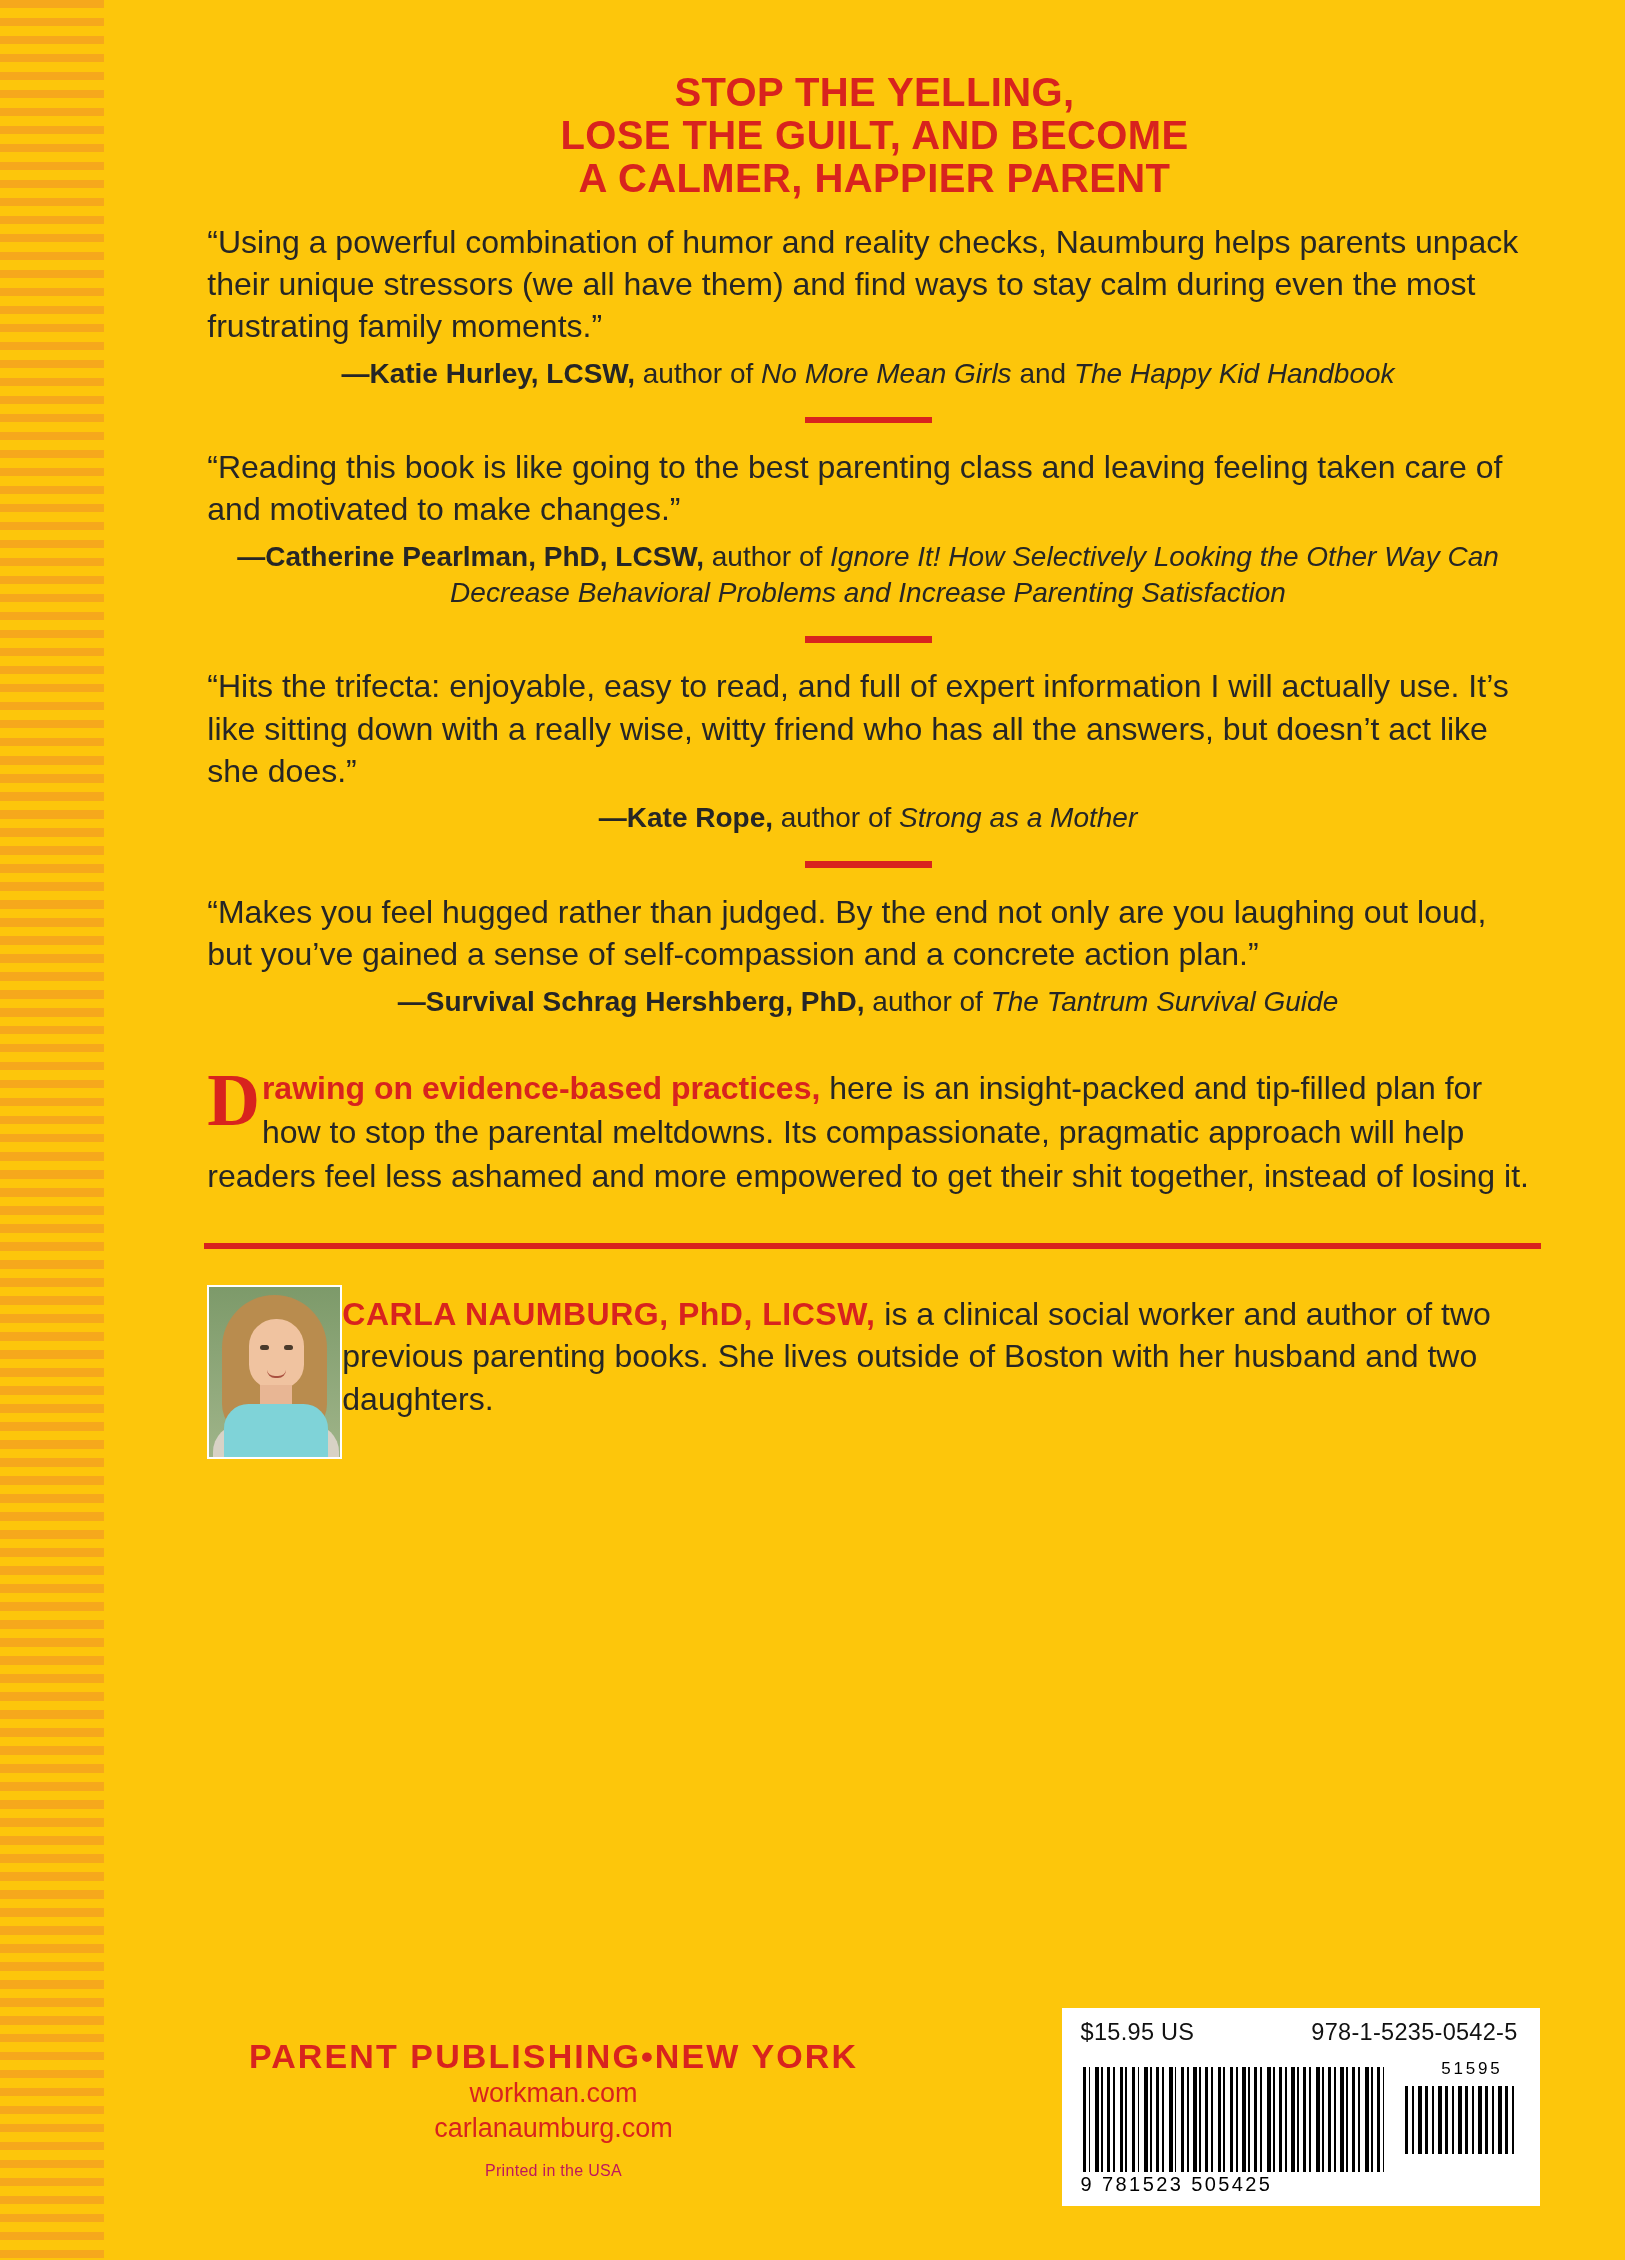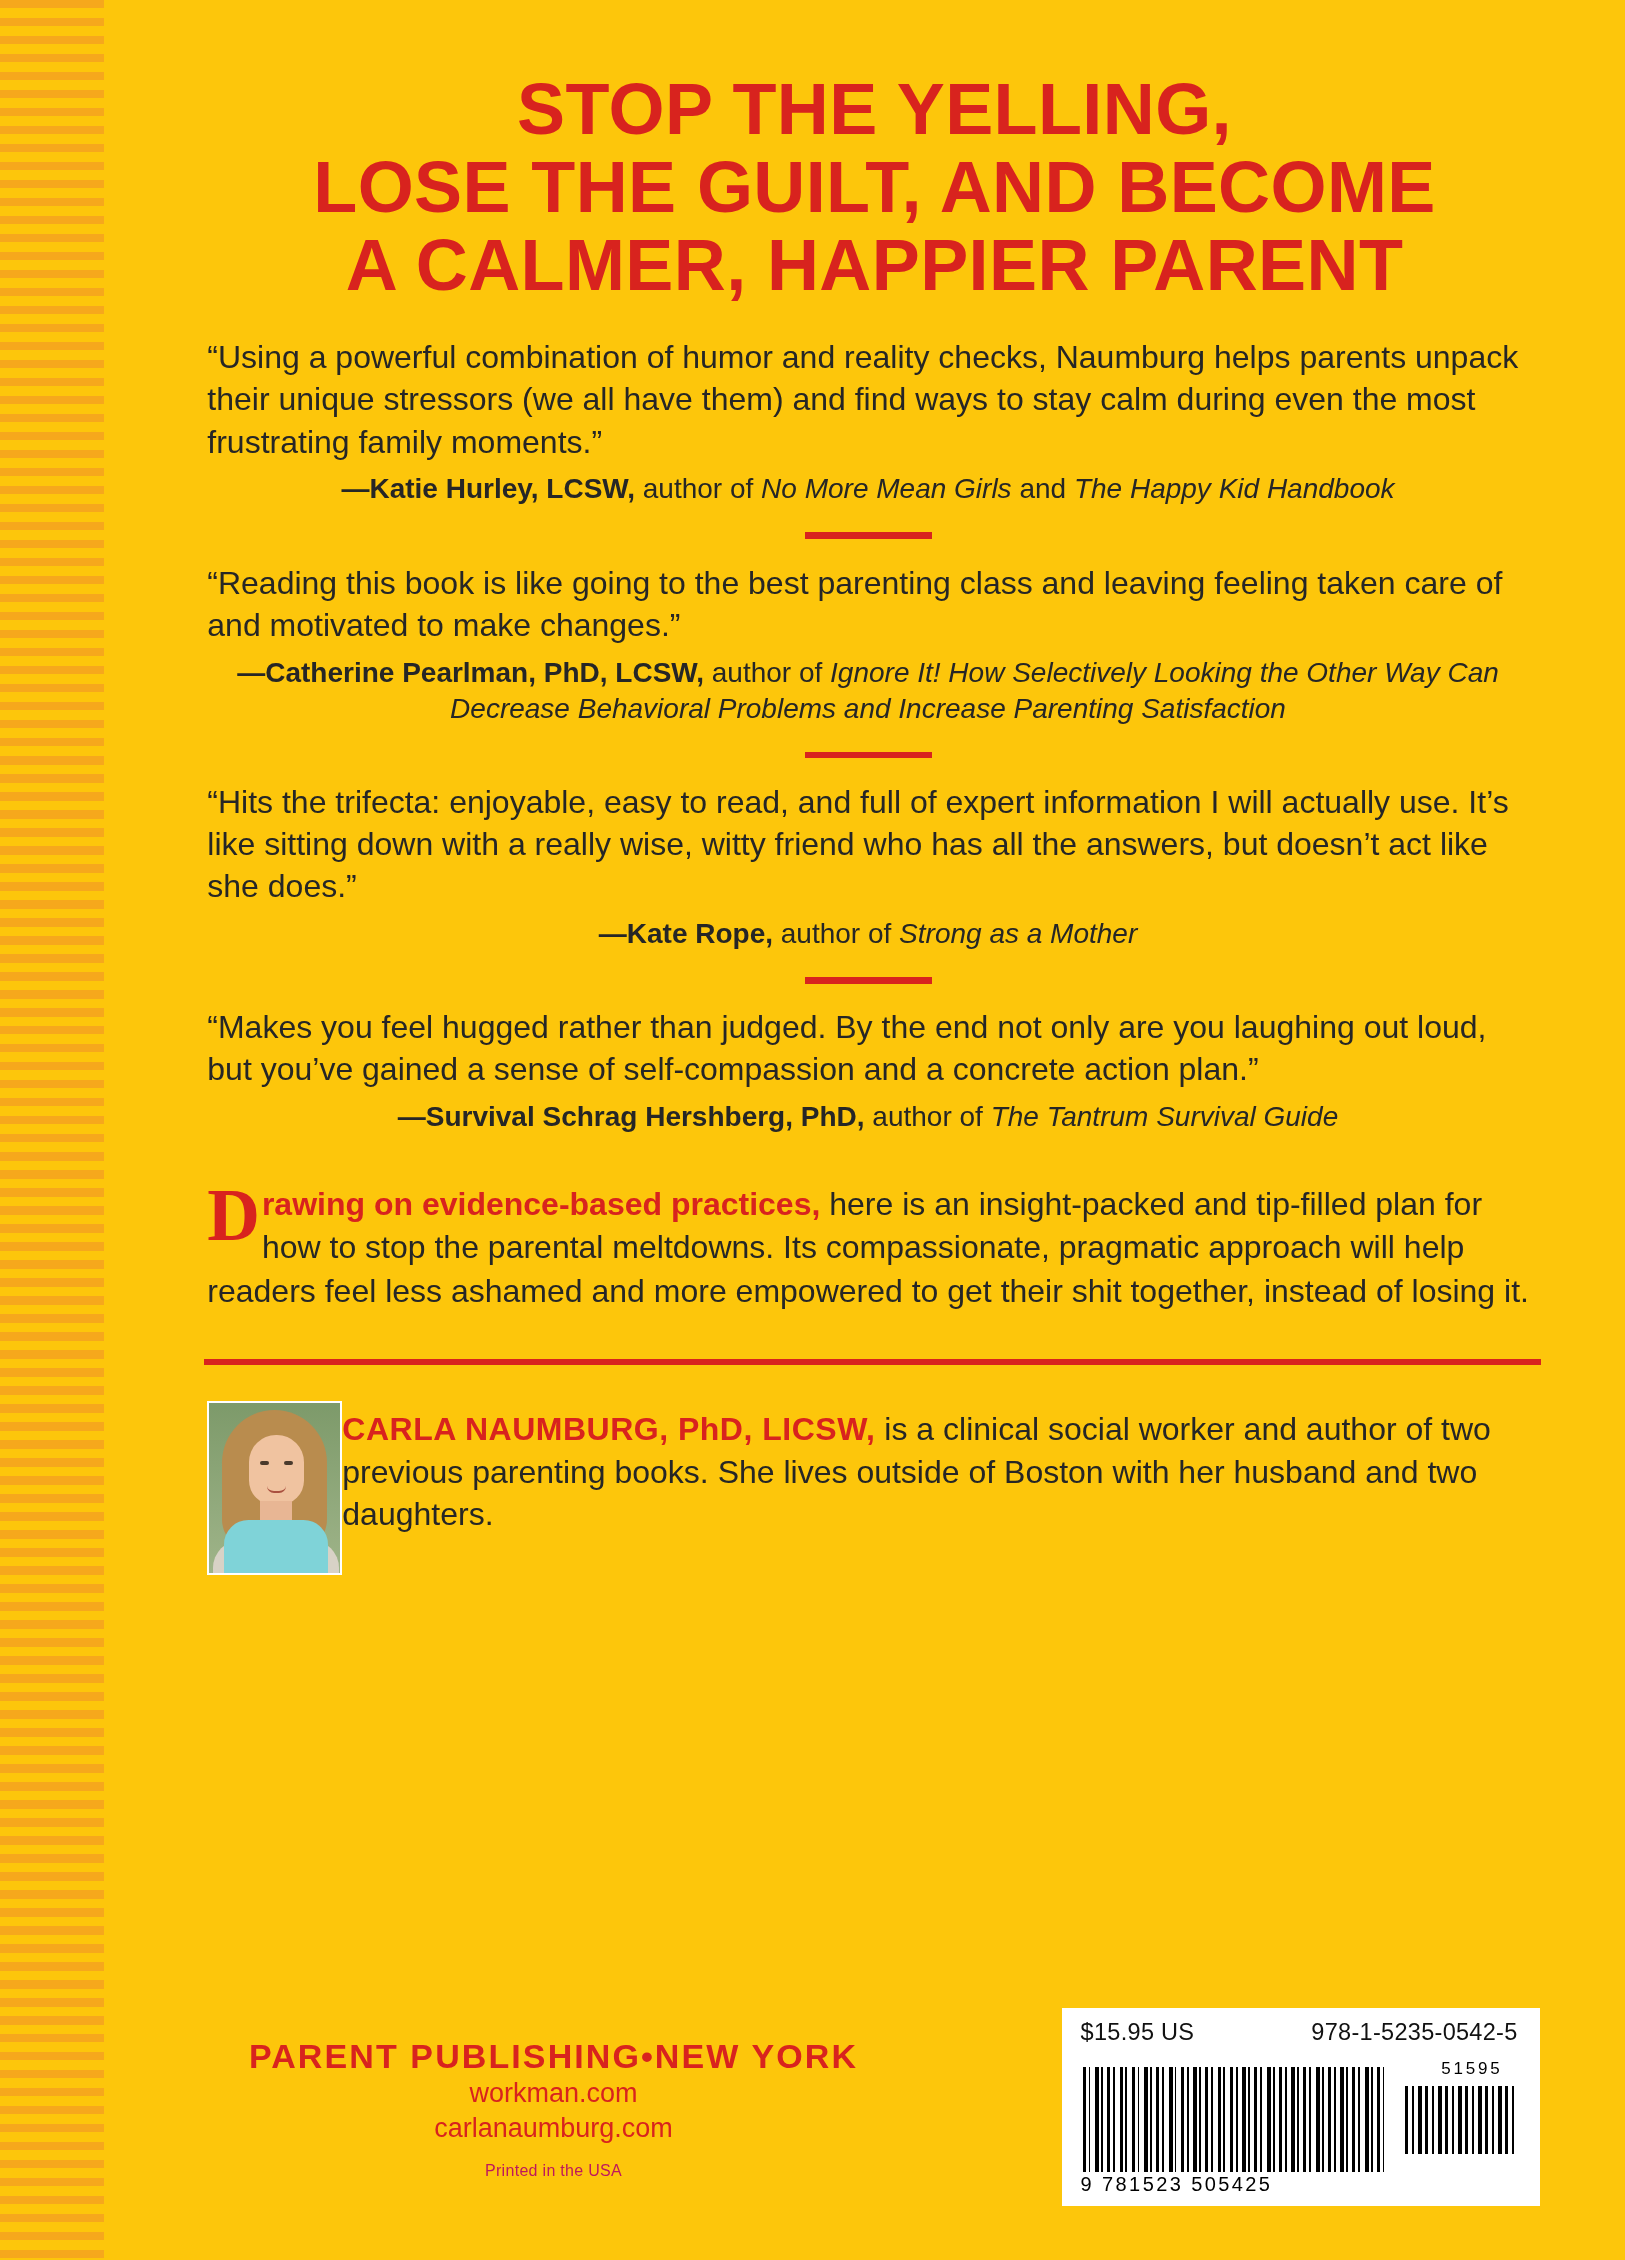--- a/index.html
+++ b/index.html
@@ -36,32 +36,32 @@
     position: absolute;
     left: 111px; top: 0;
     width: 1514px; height: 2261px;
     padding: 0 85px 0 85px;
   }
 
   
   .headline {
     color: #D8231E;
     font-weight: bold;
-    font-size: 72px;
+    font-size: 40px;
     line-height: 1.08;
     letter-spacing: 0.4px;
     text-align: center;
     padding-top: 71px;
     padding-left: 13px;
     text-transform: uppercase;
   }
   .headline div { white-space: nowrap; }
 
   
-  .blurbs { margin-top: 32px; }
+  .blurbs { margin-top: 20px; }
   .blurb-quote {
     color: #262626;
     font-size: 32px;
     line-height: 1.32;
     text-align: left;
     padding: 0 5.6px 0 11.3px;
   }
   .blurb-attr {
     color: #262626;
     font-size: 28px;

